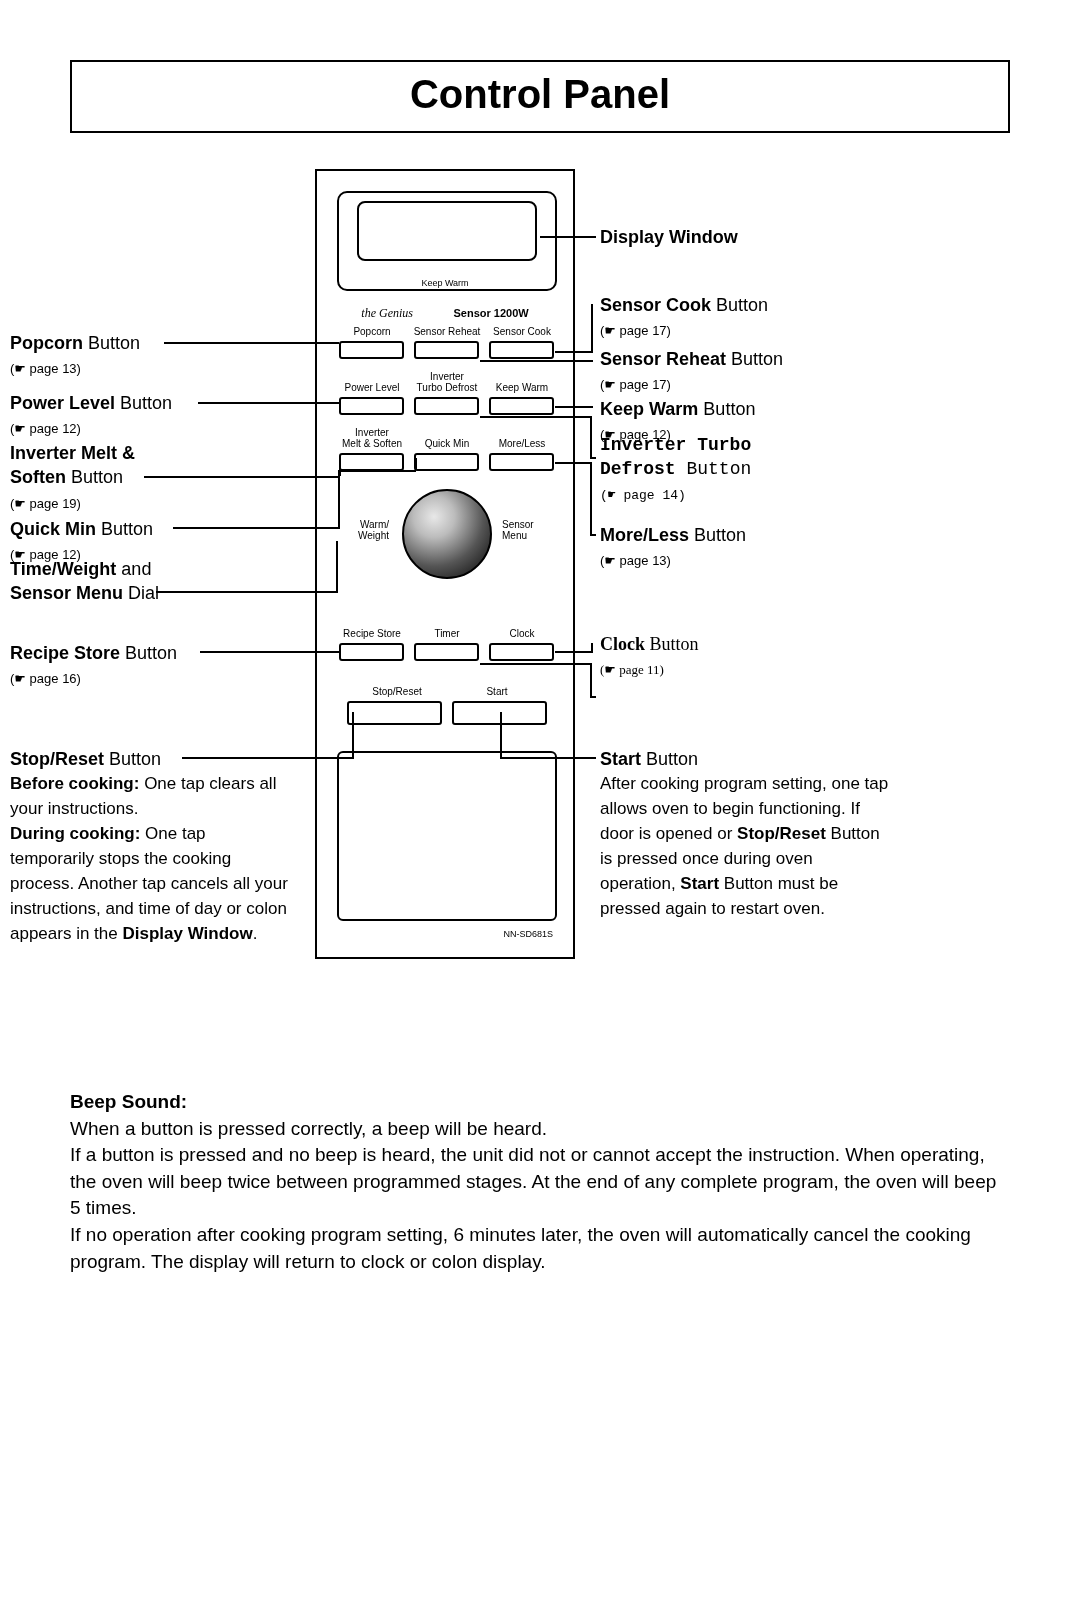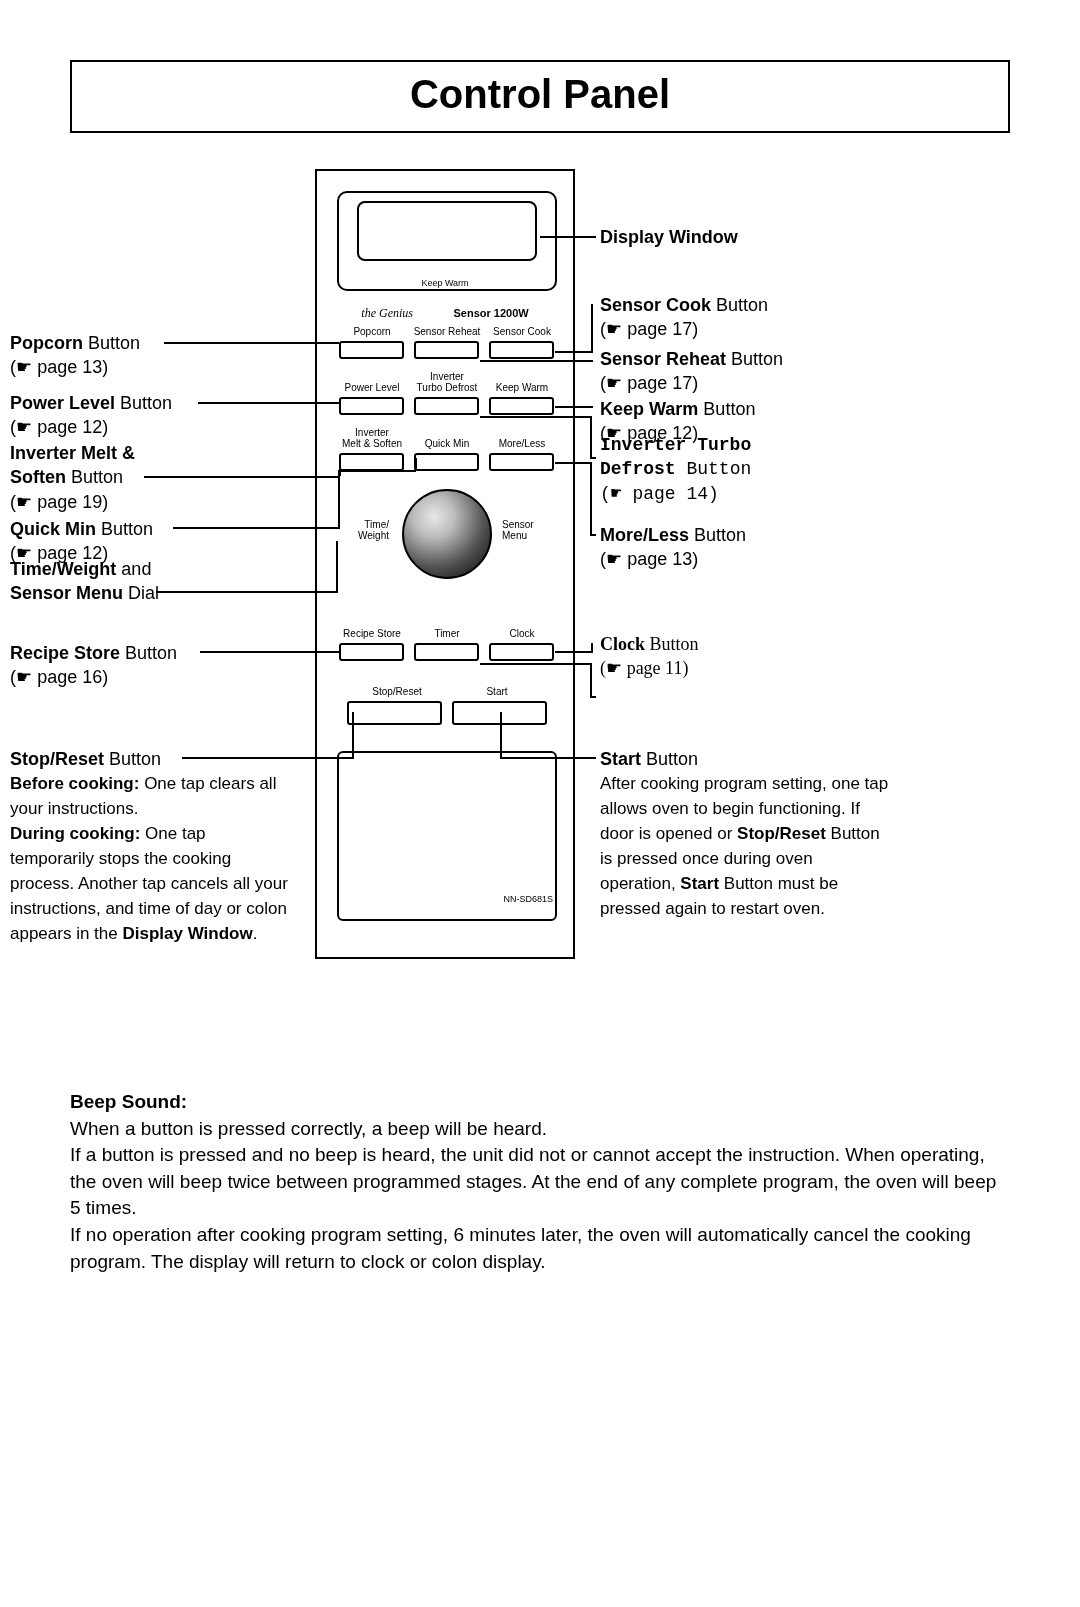--- a/index.html
+++ b/index.html
@@ -69,21 +69,21 @@
     border-radius: 6px;
   }
   .model { position:absolute; font-size:9px; }
   
   .callout {
     position: absolute;
     font-size: 18px;
     line-height: 1.35;
   }
   .callout .b { font-weight: bold; }
-  .hand { font-size: 18px; }
+  .hand { font-size: 13px; }
   .leader { position:absolute; height:2px; background:#000; }
   .vleader { position:absolute; width:2px; background:#000; }
   .body-text {
     margin-top: 40px;
     font-size: 19px;
     line-height: 1.4;
   }
   .body-text .hd { font-weight: bold; margin-top: 28px; display:block; }
   .genius { font-family: 'Times New Roman', serif; font-style: italic; font-size: 12px; }
 </style>
@@ -121,41 +121,41 @@
 
     <div class="blab" style="top:257px; left:20px; width:70px;">Inverter</div>
     <div class="blab" style="top:268px; left:20px; width:70px;">Melt &amp; Soften</div>
     <div class="blab" style="top:268px; left:95px; width:70px;">Quick Min</div>
     <div class="blab" style="top:268px; left:170px; width:70px;">More/Less</div>
     <div class="btn" style="top:282px; left:22px; width:65px; height:18px;"></div>
     <div class="btn" style="top:282px; left:97px; width:65px; height:18px;"></div>
     <div class="btn" style="top:282px; left:172px; width:65px; height:18px;"></div>
 
     <div class="dial-label" style="top:348px; left:22px; width:50px; text-align:right;">
-      <span>Time/</span><br><span>Weight</span>
+      <span>Warm/</span><br><span>Weight</span>
     </div>
     <div class="dial-label" style="top:348px; left:185px; width:50px; text-align:left;">
       <span>Sensor</span><br><span>Menu</span>
     </div>
     <div class="dial" style="top:318px; left:85px;"></div>
 
     <div class="blab" style="top:458px; left:20px; width:70px;">Recipe Store</div>
     <div class="blab" style="top:458px; left:95px; width:70px;">Timer</div>
     <div class="blab" style="top:458px; left:170px; width:70px;">Clock</div>
     <div class="btn" style="top:472px; left:22px; width:65px; height:18px;"></div>
     <div class="btn" style="top:472px; left:97px; width:65px; height:18px;"></div>
     <div class="btn" style="top:472px; left:172px; width:65px; height:18px;"></div>
 
     <div class="blab" style="top:516px; left:40px; width:80px;">Stop/Reset</div>
     <div class="blab" style="top:516px; left:140px; width:80px;">Start</div>
     <div class="btn" style="top:530px; left:30px; width:95px; height:24px;"></div>
     <div class="btn" style="top:530px; left:135px; width:95px; height:24px;"></div>
 
     <div class="big-area" style="top:580px; left:20px; width:220px; height:170px;"></div>
-    <div class="model" style="top:723px; right:20px;padding-left:38px;">NN-SD681S</div>
+    <div class="model" style="top:758px; right:20px;padding-left:38px;">NN-SD681S</div>
   </div>
 
   <div class="callout" style="top:162px; left:-60px; width:290px; text-align:left;">
     <span class="b">Popcorn</span><span> Button</span><br>
     <span class="hand">(☛ page 13)</span>
   </div>
   <div class="leader" style="top:173px; left:94px; width:175px;"></div>
 
   <div class="callout" style="top:222px; left:-60px; width:290px;">
     <span class="b">Power Level</span><span> Button</span><br>

